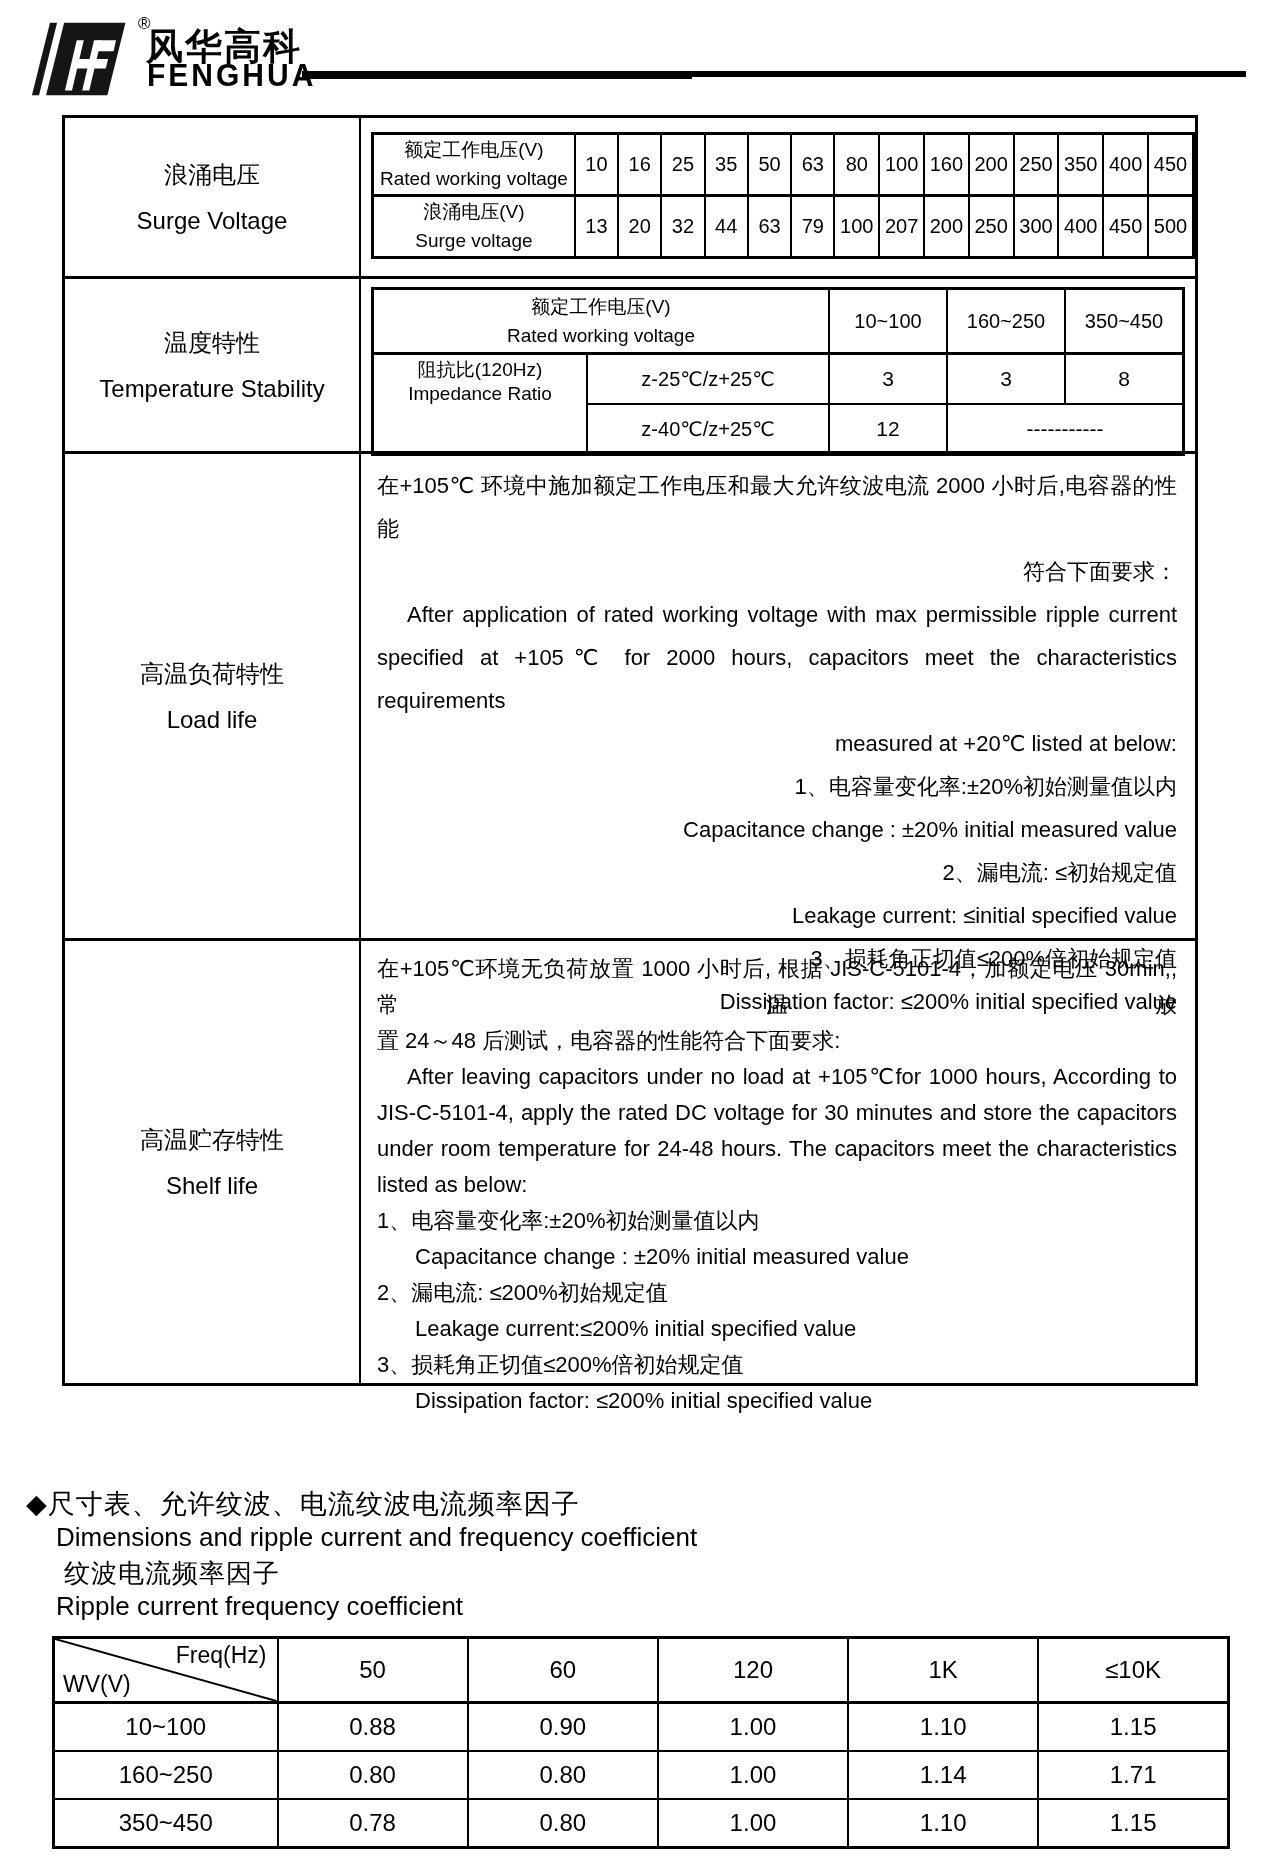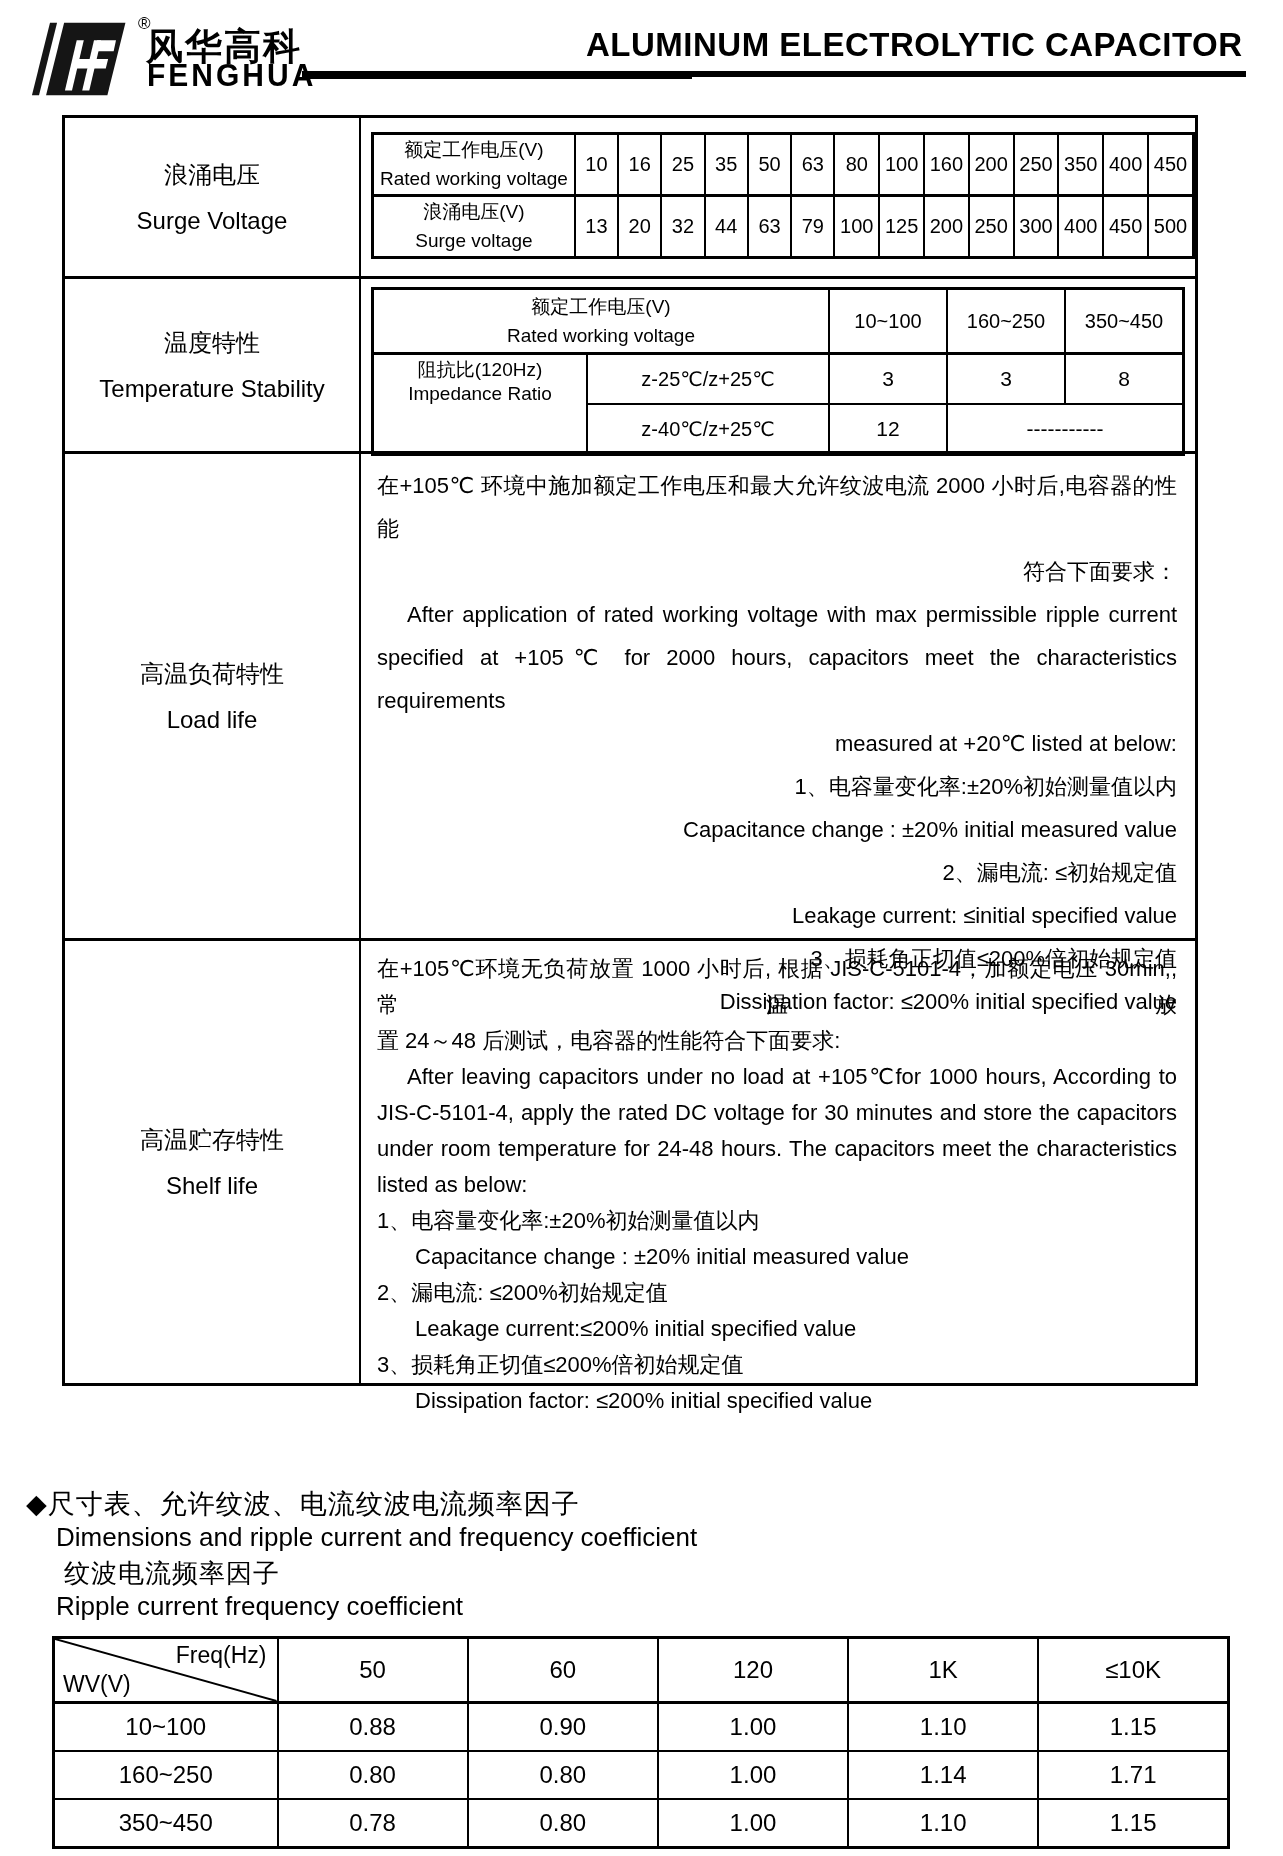--- a/index.html
+++ b/index.html
@@ -77,21 +77,20 @@
     <polygon points="28,4 37,4 14,96 5,96" fill="#151515"></polygon>
     <polygon points="46,4 124,4 101,96 23,96" fill="#151515"></polygon>
     <polygon points="62,26 71,26 56,90 47,90" fill="#ffffff"></polygon>
     <polygon points="84,26 93,26 78,90 69,90" fill="#ffffff"></polygon>
     <polygon points="58,50 102,50 99,62 55,62" fill="#ffffff"></polygon>
     <polygon points="88,26 112,26 109,40 85,40" fill="#ffffff"></polygon>
   </svg>
   <div class="reg-mark">®</div>
   <div class="brand-cn">风华高科</div>
   <div class="brand-en">FENGHUA</div>
-  <div class="doc-title">ALUMINUM ELECTROLYTIC CAPACITOR</div>
   <div class="title-rule-thick"></div>
   <div class="title-rule"></div>
 
   <div class="spec-table">
 
     <div class="spec-row r-surge">
       <div class="spec-label">
         <div>浪涌电压</div>
         <div>Surge Voltage</div>
       </div>
@@ -123,21 +122,21 @@
               <div>浪涌电压(V)</div>
               <div>Surge voltage</div>
             </td>
             <td class="num">13</td>
             <td class="num">20</td>
             <td class="num">32</td>
             <td class="num">44</td>
             <td class="num">63</td>
             <td class="num">79</td>
             <td class="num">100</td>
-            <td class="num">125</td>
+            <td class="num">207</td>
             <td class="num">200</td>
             <td class="num">250</td>
             <td class="num">300</td>
             <td class="num">400</td>
             <td class="num">450</td>
             <td class="num">500</td>
           </tr>
         </tbody>
           </table>
       </div>

